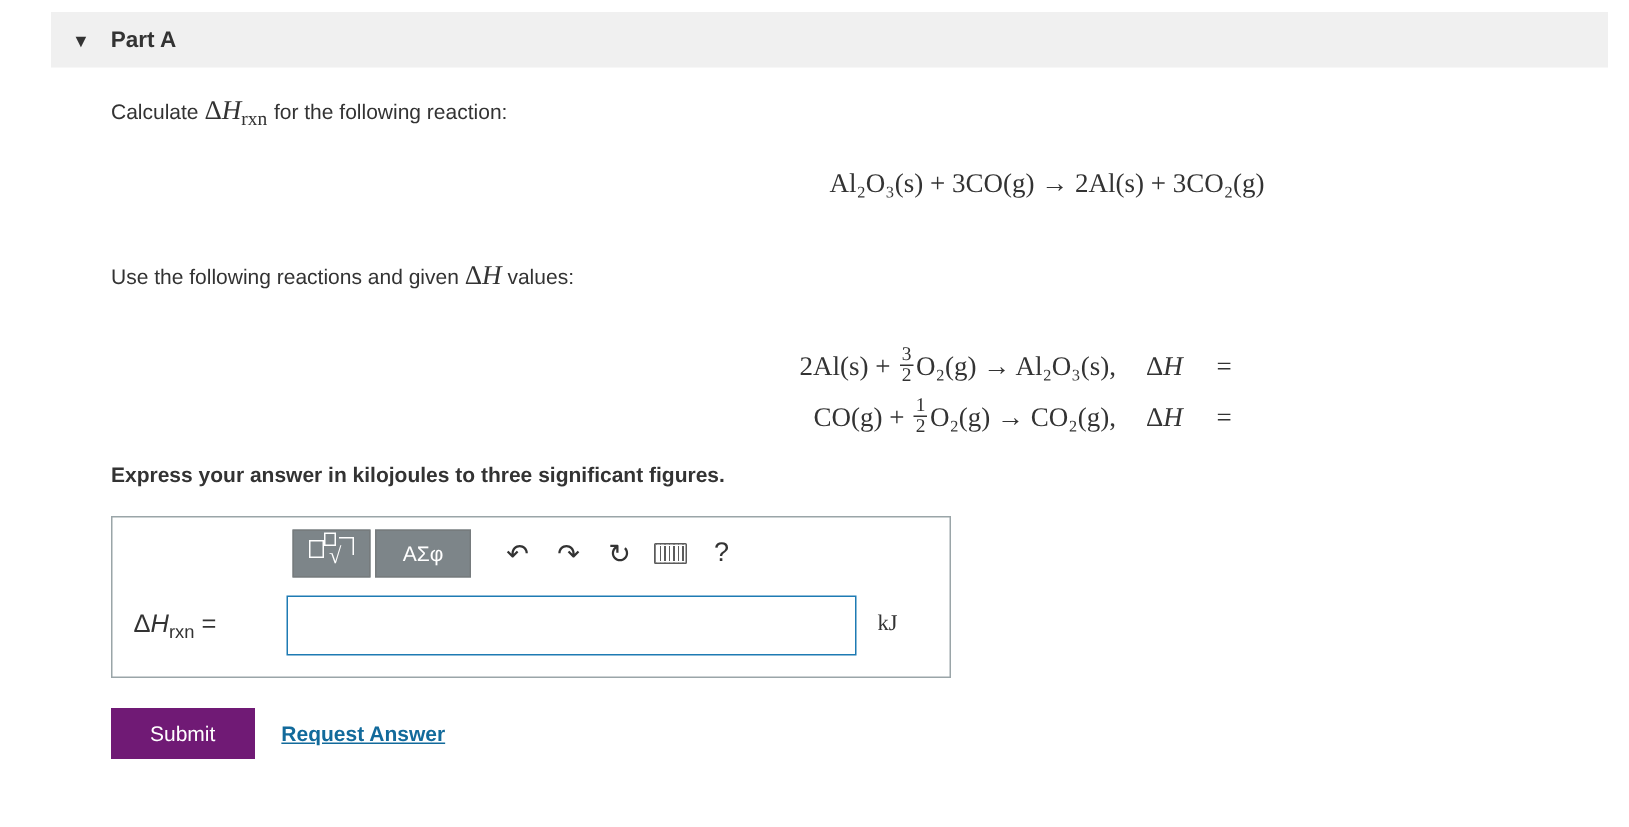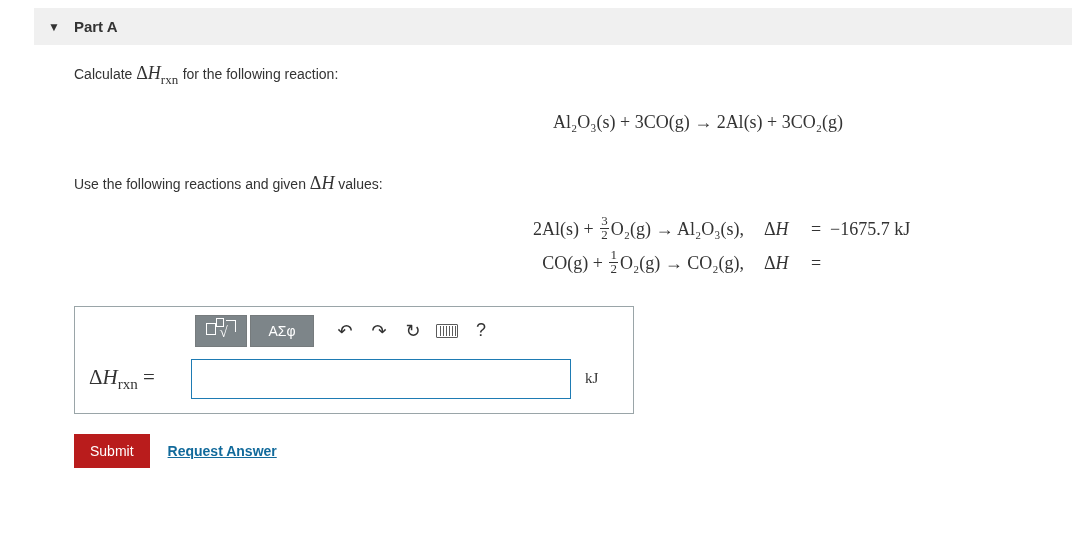--- a/index.html
+++ b/index.html
@@ -39,25 +39,25 @@
   .equation {
     font-family: "Cambria Math", "Times New Roman", serif;
     font-size: 18px;
   }
   .main-eqn {
     text-align: center;
     margin-bottom: 40px;
     margin-left: 250px;
   }
   .given-line {
-    margin-bottom: 18px;
+    margin-bottom: 33px;
   }
   .hess-block {
     margin-left: 310px;
-    margin-bottom: 26px;
+    margin-bottom: 13px;
   }
   .hess-row {
     display: flex;
     align-items: center;
     line-height: 1.9;
   }
   .hess-lhs {
     width: 360px;
     text-align: right;
   }
@@ -124,46 +124,46 @@
     cursor: pointer;
   }
   .tool-btn.symbols { margin-left: 3px; }
   .tool-flat.undo-btn { margin-left: 14px; }
   .answer-row {
     display: flex;
     align-items: center;
   }
   .answer-label {
     width: 102px;
-    font-family: Liberation Serif, serif;
-    font-size: 21px;
+    font-family: Liberation Sans, sans-serif;
+    font-size: 17px;
   }
   .answer-input {
     border: 1px solid #1e7bb3;
     height: 40px;
     width: 380px;
     box-sizing: border-box;
     padding: 4px 6px;
     font-size: 16px;
   }
   .unit {
     padding-left: 14px;
     font-family: "Cambria Math", "Times New Roman", serif;
     font-size: 15px;
   }
   .action-row {
     display: flex;
     align-items: center;
     gap: 18px;
   }
   .submit-btn {
-    background: #b91c1c;
+    background: #701a75;
     border: none;
     color: #fff;
-    padding: 9px 16px;
+    padding: 9px 26px;
     font-size: 14px;
     cursor: pointer;
   }
   .request-link {
     color: #126a9b;
     font-weight: bold;
     text-decoration: underline;
     font-size: 14px;
     cursor: pointer;
     text-align: center;
@@ -228,34 +228,34 @@
     </div>
 
     <div class="hess-block equation">
       <div class="hess-row">
         <div class="hess-lhs">
           <span>2Al(s) + </span><span class="frac"><span class="top">3</span><span class="bot">2</span></span><span>O₂(g) → Al₂O₃(s),</span>
         </div>
         <div class="hess-rhs">
           <span class="dH"><span>Δ</span><i>H</i></span>
           <span class="eq">=</span>
-          <span>−1675.7 kJ</span>
         </div>
       </div>
       <div class="hess-row">
         <div class="hess-lhs">
           <span>CO(g) + </span><span class="frac"><span class="top">1</span><span class="bot">2</span></span><span>O₂(g) → CO₂(g),</span>
         </div>
         <div class="hess-rhs">
           <span class="dH"><span>Δ</span><i>H</i></span>
           <span class="eq">=</span>
         </div>
       </div>
     </div>
 
+    <div class="instruction">Express your answer in kilojoules to three significant figures.</div>
 
     <div class="answer-panel">
       <div class="toolbar">
         <button class="tool-btn templates">
           <span class="tmpl-icon">
             <span style="position:relative">
               <span class="tmpl-box"></span><span class="tmpl-box small"></span>
             </span>
             <span class="tmpl-root">√<span style="display:inline-block;width:9px;height:11px;border:1px solid #fff;border-bottom:none;border-left:none;vertical-align:5px;margin-left:-2px;"></span></span>
           </span>

